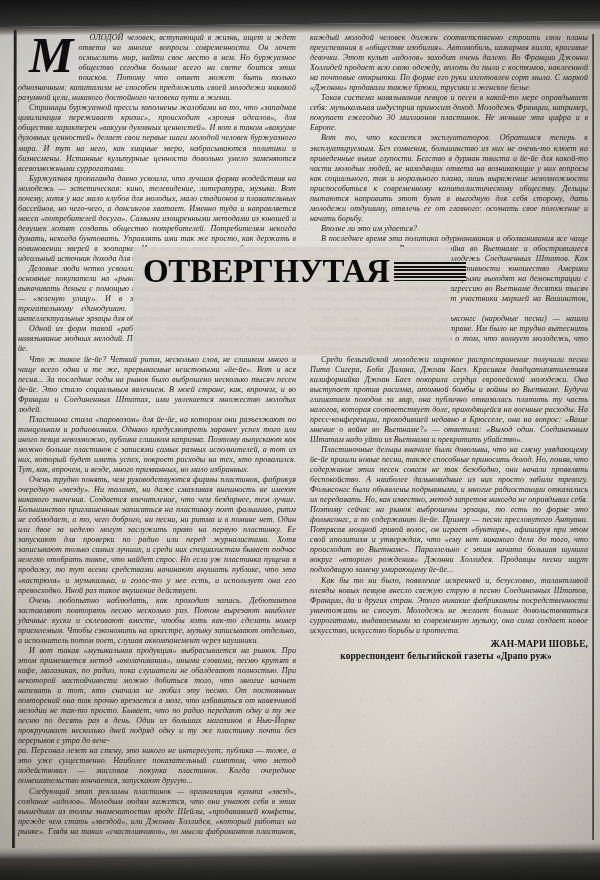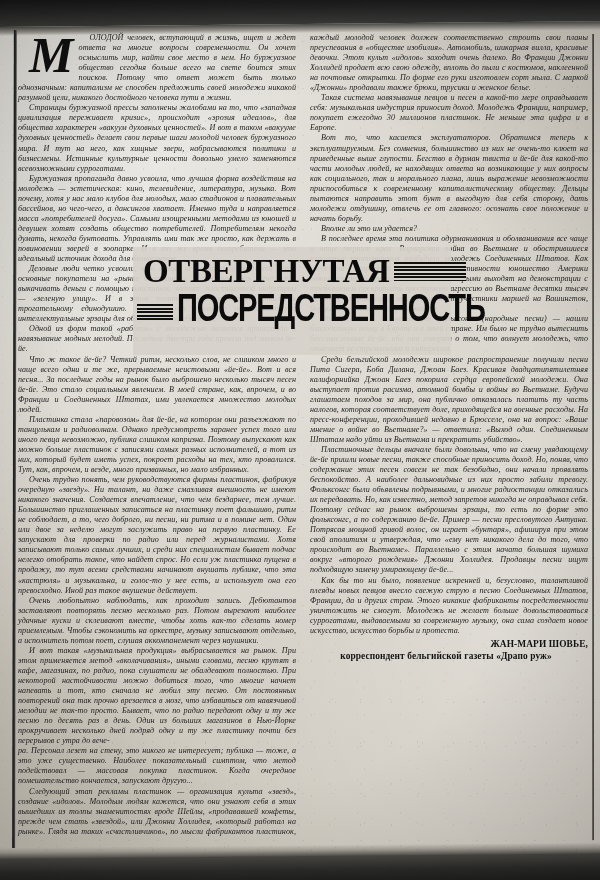--- a/index.html
+++ b/index.html
@@ -218,24 +218,20 @@
 
     </div>
   </div>
 
   <div id="headline">
     <div class="hl-bg"></div>
     <div class="hl-row hl-row1">
       <span class="hl-word w1">ОТВЕРГНУТАЯ</span>
       <span class="stripes"></span>
     </div>
-    <div class="hl-row hl-row2">
-      <span class="stripes left"></span>
-      <span class="hl-word w2">ПОСРЕДСТВЕННОСТЬ</span>
-    </div>
   </div>
 
   <div class="band band-bot"></div>
   <div class="band-bot-fade"></div>
 
   <div id="grain"></div>
   <div id="vign"></div>
 </div>
 
 </body></html>

